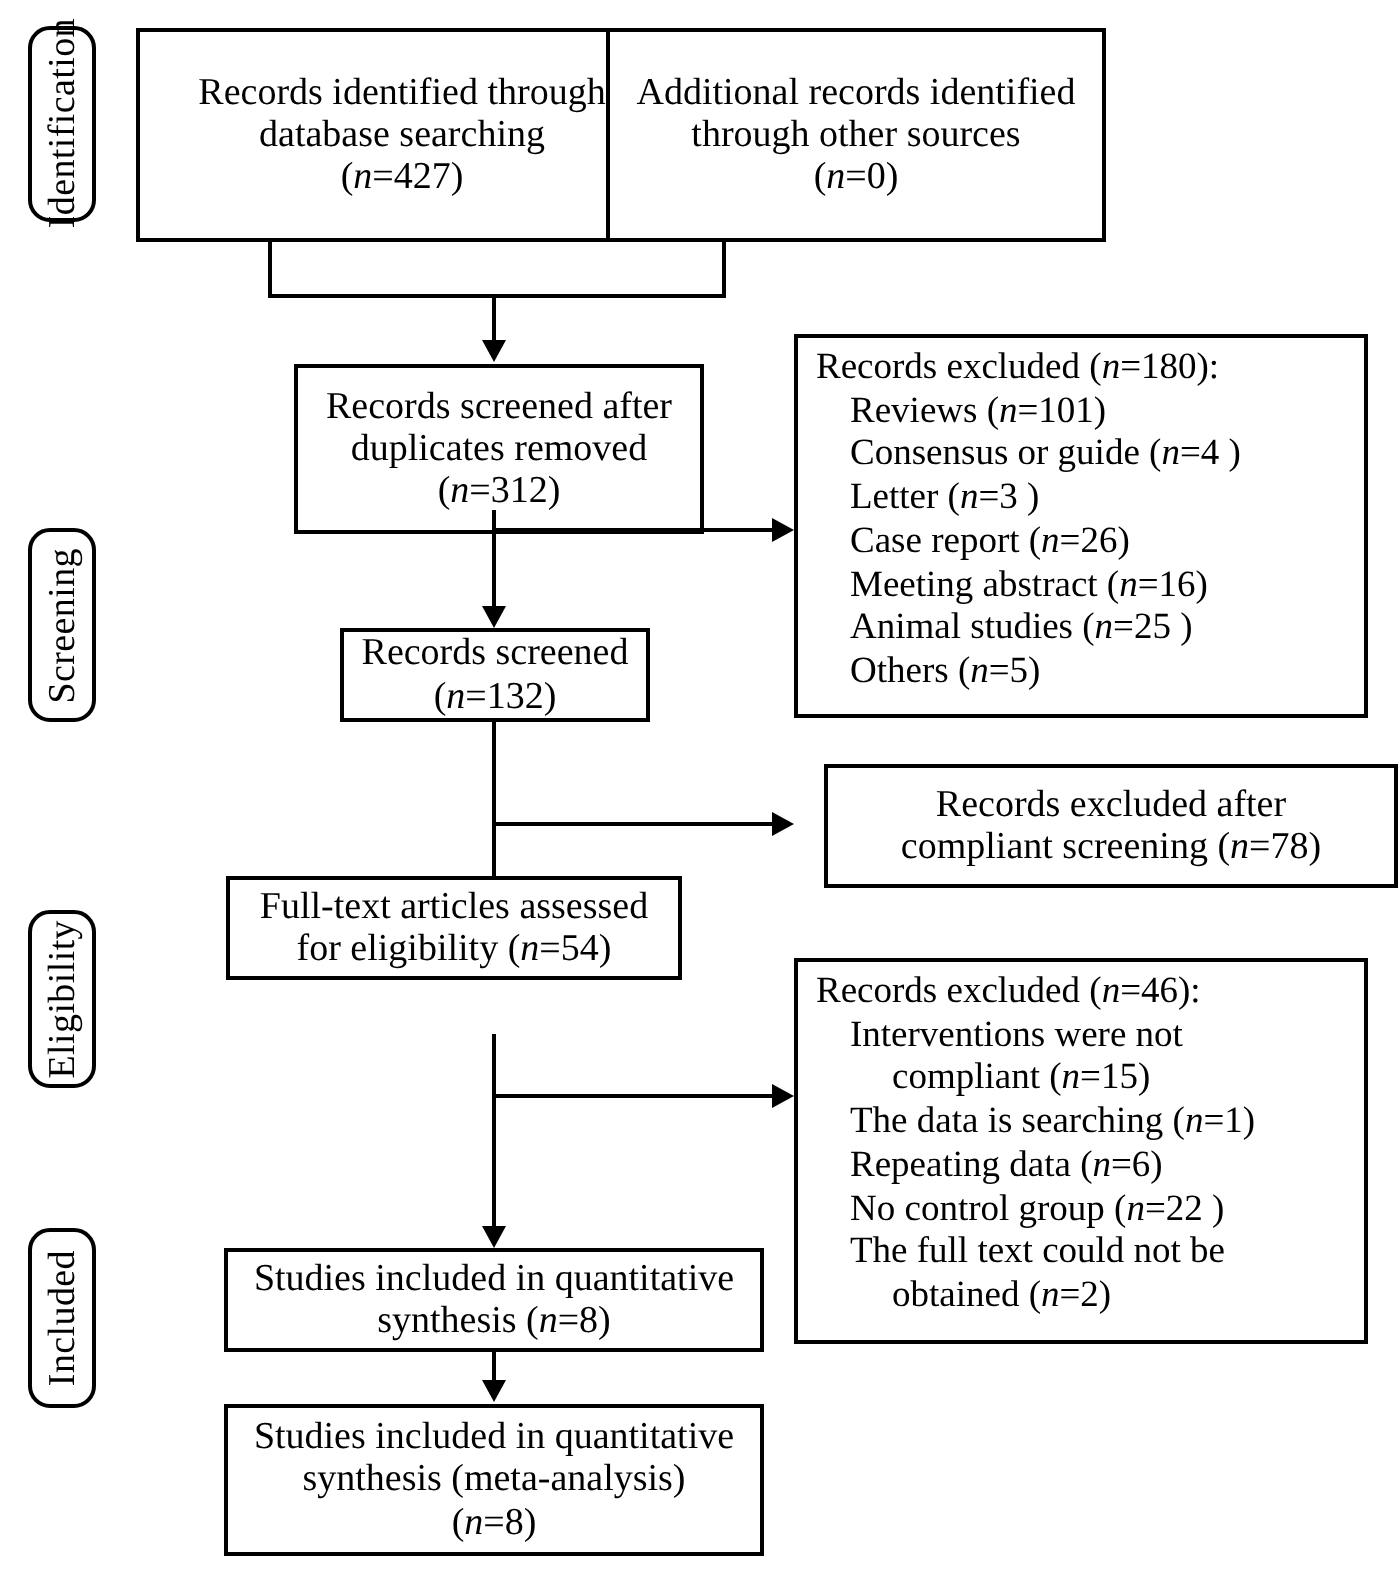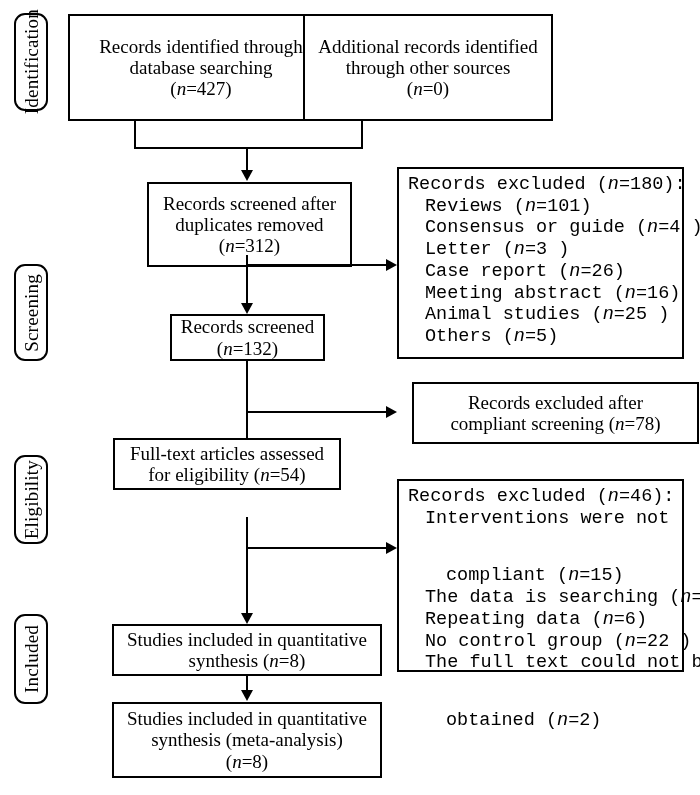--- a/index.html
+++ b/index.html
@@ -61,24 +61,23 @@
     align-items: flex-start;
     justify-content: flex-start;
     text-align: left;
     padding: 5px 4px 5px 9px;
   }
   .box.listbox .line {
     display: block;
     white-space: nowrap;
     font-size: 18.5px;
     line-height: 1.175;
-    font-family: Liberation Mono, monospace;
   }
   .box.listbox .line.indent1 { padding-left: 17px; }
-  .box.listbox .line.indent2 { padding-left: 38px; margin-top: 36px; }
+  .box.listbox .line.indent2 { padding-left: 38px; }
 
   .ital { font-style: italic; }
 
   
   .vline, .hline {
     position: absolute;
     background: #000;
   }
   .vline { width: 2px; }
   .hline { height: 2px; }

